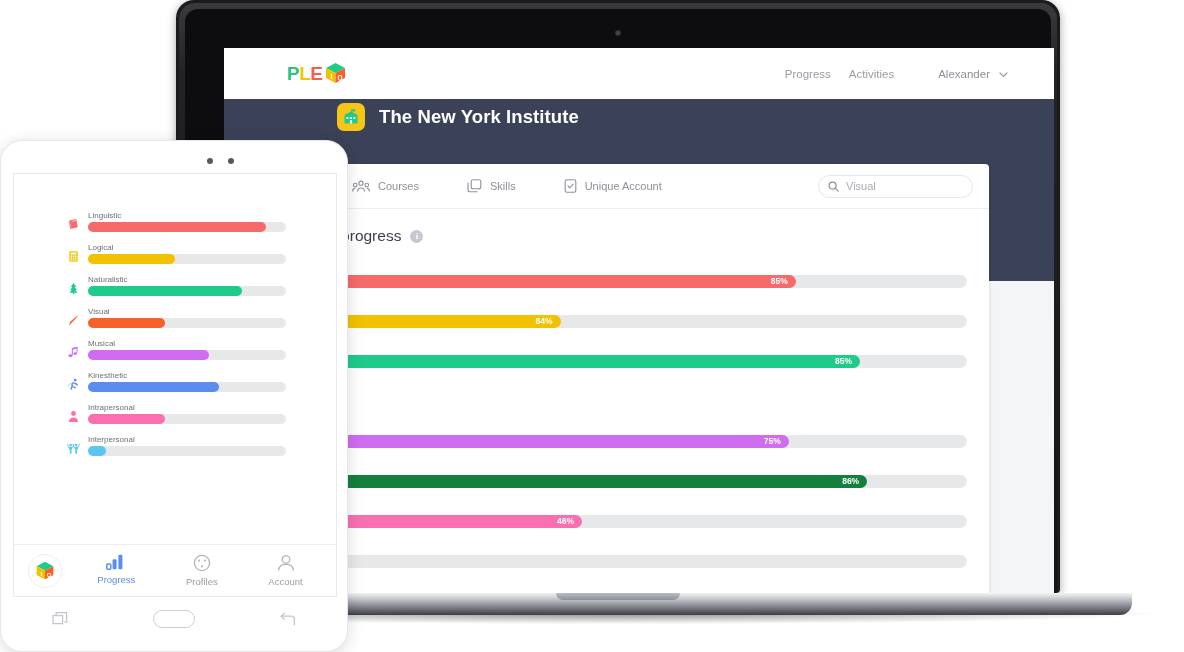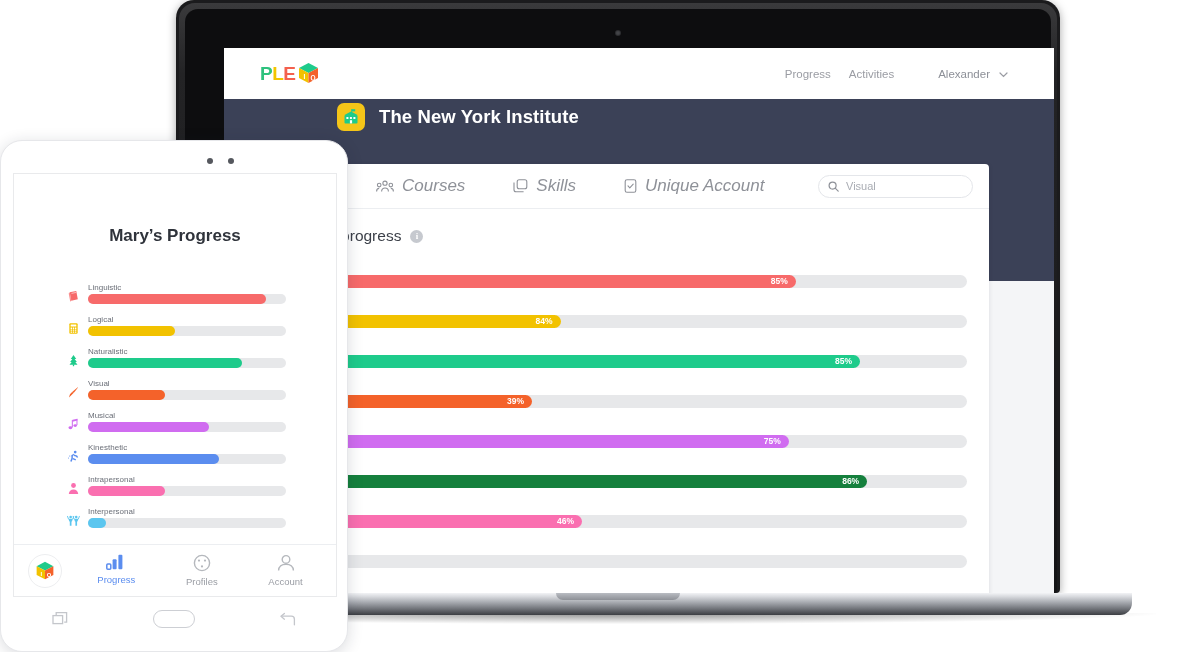--- a/index.html
+++ b/index.html
@@ -52,21 +52,21 @@
   .base-shadow {
     position:absolute; left:-96px; top:613px; width:1076px; height:11px;
     background: radial-gradient(ellipse at 50% 0%, rgba(0,0,0,.45) 0%, rgba(0,0,0,0) 72%);
   }
 
   
   .topbar {
     position: absolute; left:0; top:0; width:830px; height:51px;
     background:#ffffff; display:flex; align-items:center;
   }
-  .logo { margin-left: 36px; display:flex; align-items:center; }
+  .logo { margin-left: 63px; display:flex; align-items:center; }
   .logo-text { font-weight: 700; font-size: 19px; letter-spacing:-0.5px; line-height:1; }
   .logo-text .p { color:#2ec27e; }
   .logo-text .l { color:#f2c500; }
   .logo-text .e { color:#f4604d; }
   .cube { width: 25px; height: 25px; margin-left: 1px; position: relative; }
 
   .topnav { margin-left:auto; margin-right: 46px; display:flex; align-items:center; gap:18px; }
   .topnav a { color:#9a9ca3; font-size:11.5px; text-decoration:none; }
   .topnav .user { color:#8d9098; font-size:11.5px; margin-left:26px; }
   .chev { display:inline-block; margin-left:9px; color:#9a9ca3; font-size:10px; }
@@ -83,21 +83,21 @@
   }
   .school-name { color:#ffffff; font-size:18.5px; font-weight:600; letter-spacing:.1px; }
 
   .card {
     position:absolute; left:0px; top:116px; width:765px; height:438px;
     background:#ffffff; border-radius: 0 4px 0 0;
     box-shadow: 0 1px 5px rgba(20,24,40,.10);
   }
   .tabs { height:45px; border-bottom:1px solid #eceef1; display:flex; align-items:center; position:relative; }
   .tab { display:flex; align-items:center; gap:8px; height:45px; padding:0 0 0 0; margin-left:0; }
-  .tab .lbl { font-size:17px; color:#8e9198;font-style:italic; }
+  .tab .lbl { font-size:11px; color:#8e9198; }
   .tab.active .lbl { color:#5b8def; }
   .tab.active::after {
     content:""; position:absolute; bottom:0; left:10px; width:69px; height:2px; background:#5b8def;
   }
   .search {
     margin-left:auto; margin-right:16px; width:155px; height:23px; border:1px solid #e4e6ea;
     border-radius:12px; display:flex; align-items:center; gap:7px; padding:0 9px;
   }
   .search .ph { font-size:11px; color:#a9acb3; }
 
@@ -347,25 +347,20 @@
                   </div>
                   <div class="prow">
                     <div class="pico">
                       <svg width="18" height="18" viewBox="0 0 20 20">
                         <path d="M17 2.4 L10.2 10.6 L8.4 8.8 L16.6 2 Z" fill="#9a9ea6"></path>
                         <path d="M8.2 9 L10 10.8 L6.2 14.6 Q4.6 16.2 3 17.8 Q3.6 15 4.6 12.6 Z" fill="#9a9ea6"></path>
                       </svg>
                     </div>
        <div class="pbody">
          <div class="plabel">Visual</div>
-         <div class="ptrack">
-           <div class="pfill" style="width:39%;background:#f4622a">
-             <span class="pval">39%</span>
-           </div>
-         </div>
        </div>
                   </div>
                   <div class="prow">
                     <div class="pico">
                       <svg width="18" height="18" viewBox="0 0 20 20">
                         <path d="M8.6 2.6 L16 1 V4 L8.6 5.6 Z" fill="#9a9ea6"></path>
                         <rect x="7.4" y="3" width="1.6" height="11.4" fill="#9a9ea6"></rect>
                         <rect x="14.6" y="1.4" width="1.5" height="9.6" fill="#9a9ea6"></rect>
                         <ellipse cx="5.3" cy="15" rx="3" ry="2.3" fill="#9a9ea6"></ellipse>
                         <ellipse cx="12.6" cy="11.6" rx="2.7" ry="2.1" fill="#9a9ea6"></ellipse>
@@ -447,21 +442,20 @@
     </div>
     <div class="base"></div>
   </div>
 
   <div id="tablet">
     <div class="tframe">
       <span class="tcam a"></span>
       <span class="tcam b"></span>
 
       <div class="tscreen">
-        <div class="tTitle">Mary’s Progress</div>
         <div class="trows" id="tablet-rows">
             <div class="trow">
               <div class="tico">
                 <svg width="13" height="13" viewBox="0 0 20 20">
                   <path d="M4.2 3.6 L14.2 1.6 L16.6 14.4 L6.6 16.6 Z" fill="#f76a6a"></path>
                   <path d="M4.2 3.6 L2.6 5.2 L5 18 L6.6 16.6 Z" fill="#f76a6a" opacity=".75"></path>
                   <path d="M6.9 5.2 L13.8 3.8" stroke="#fff" stroke-width="0.9"></path>
                 </svg>
               </div>
        <div class="tbody">

